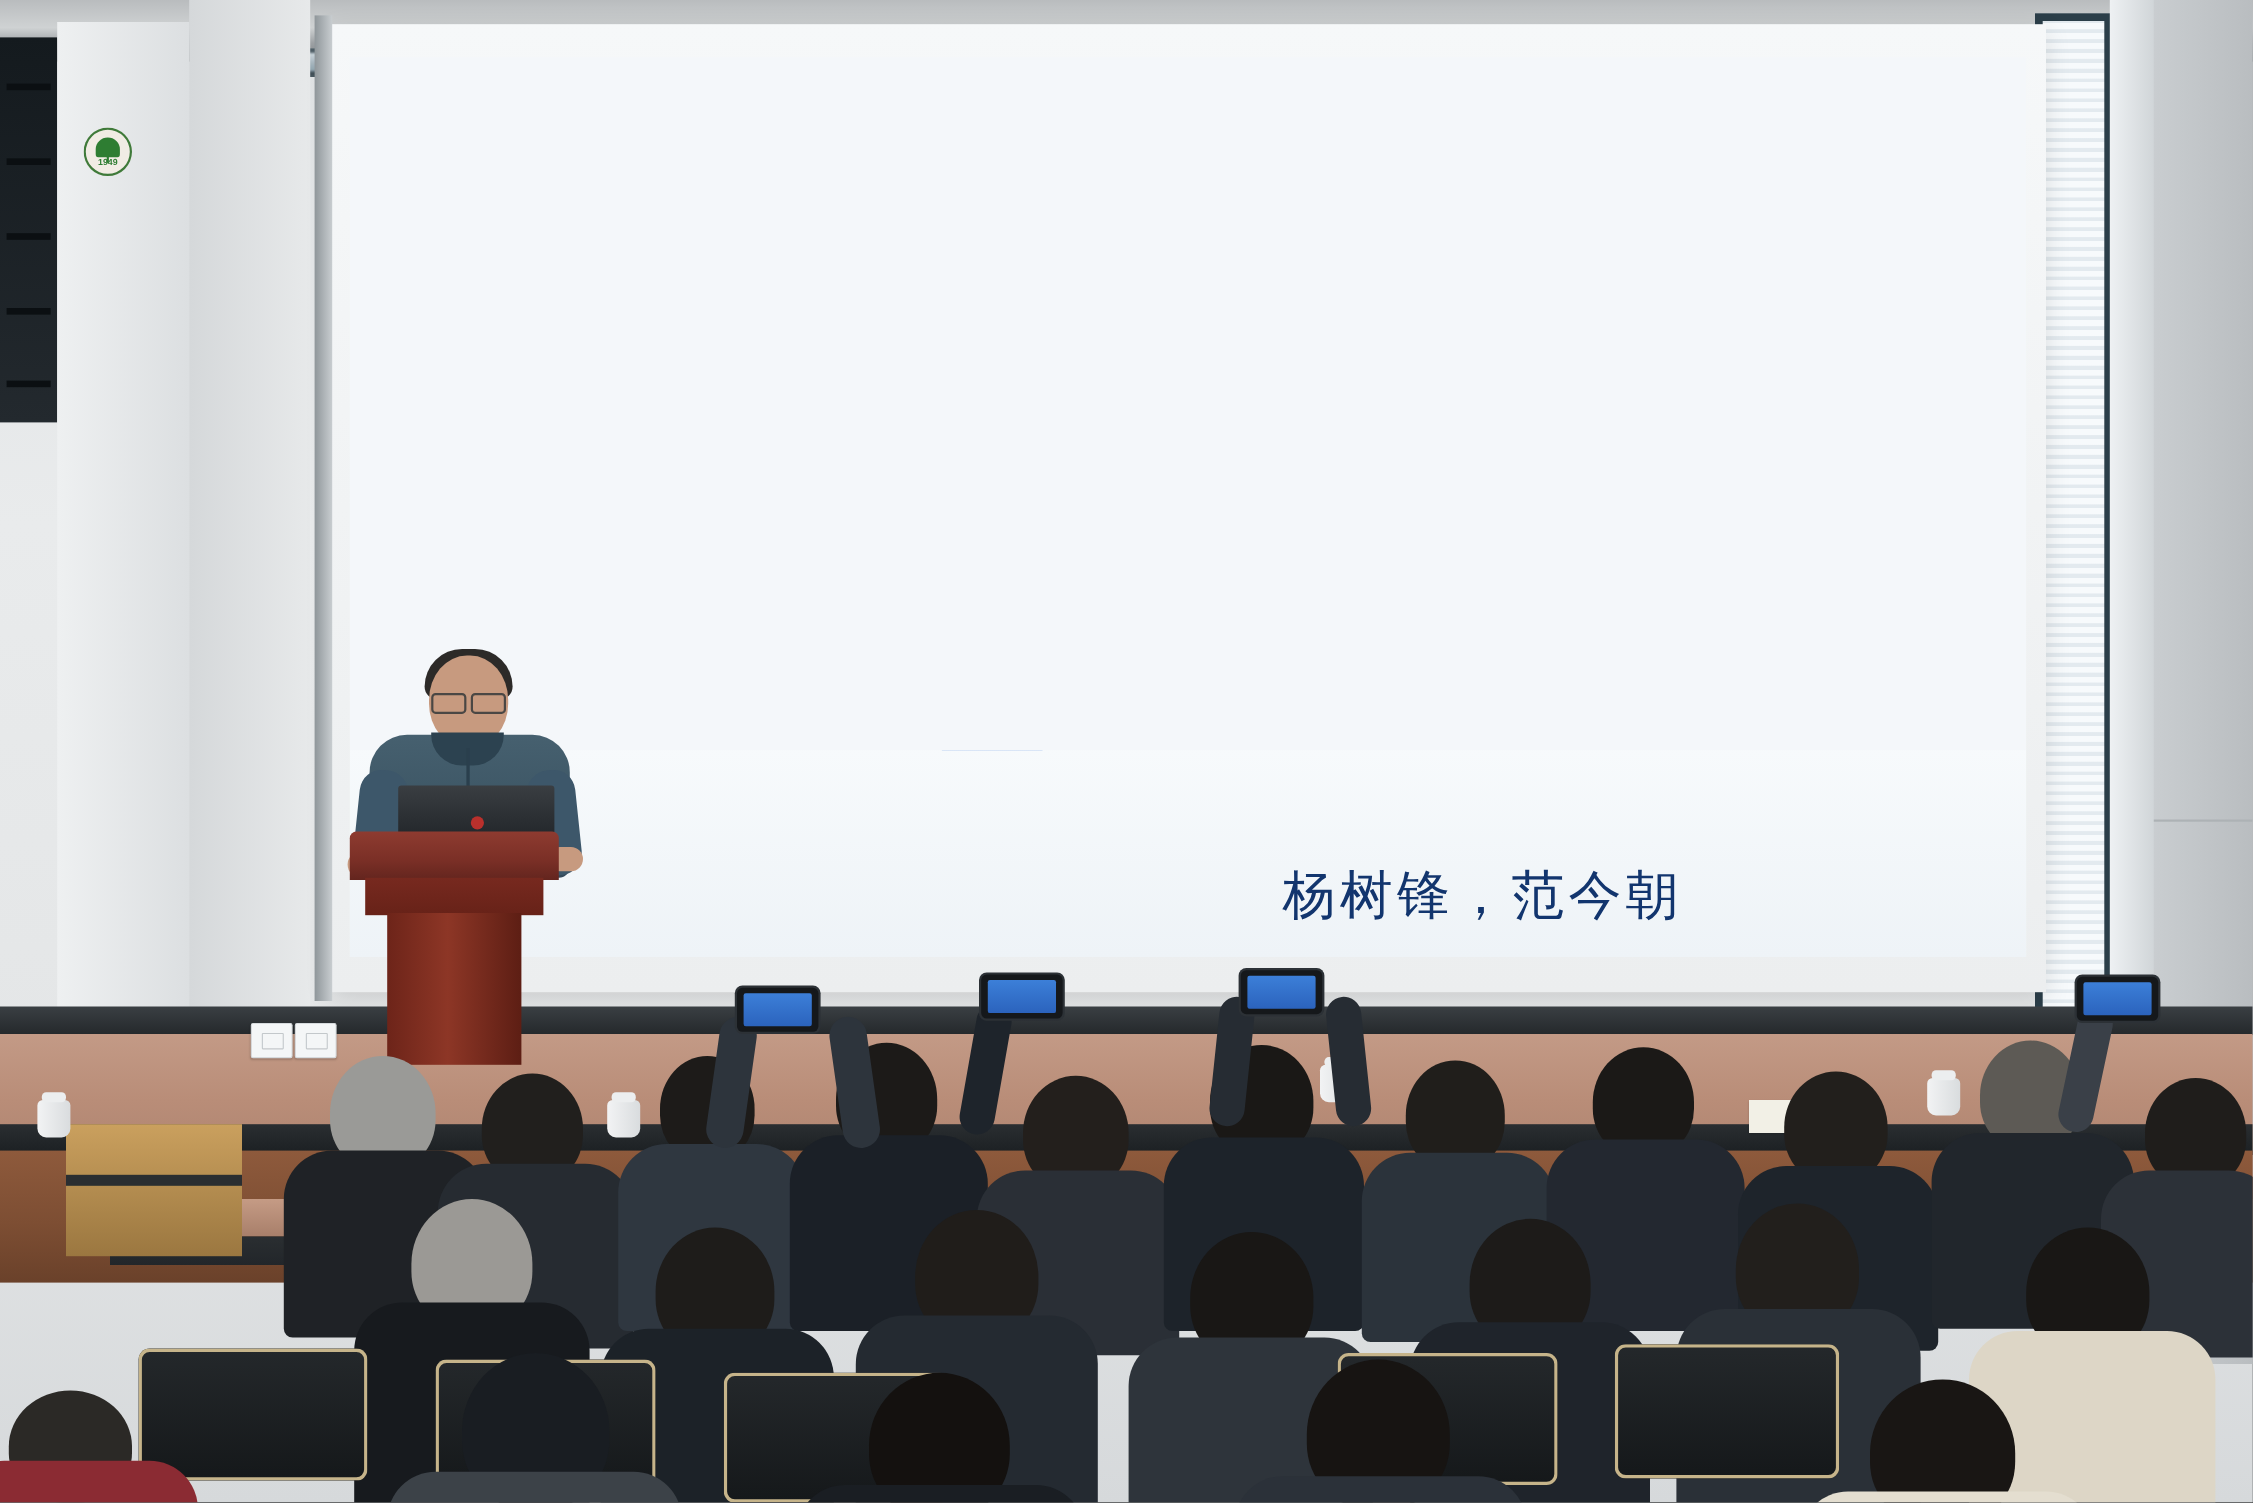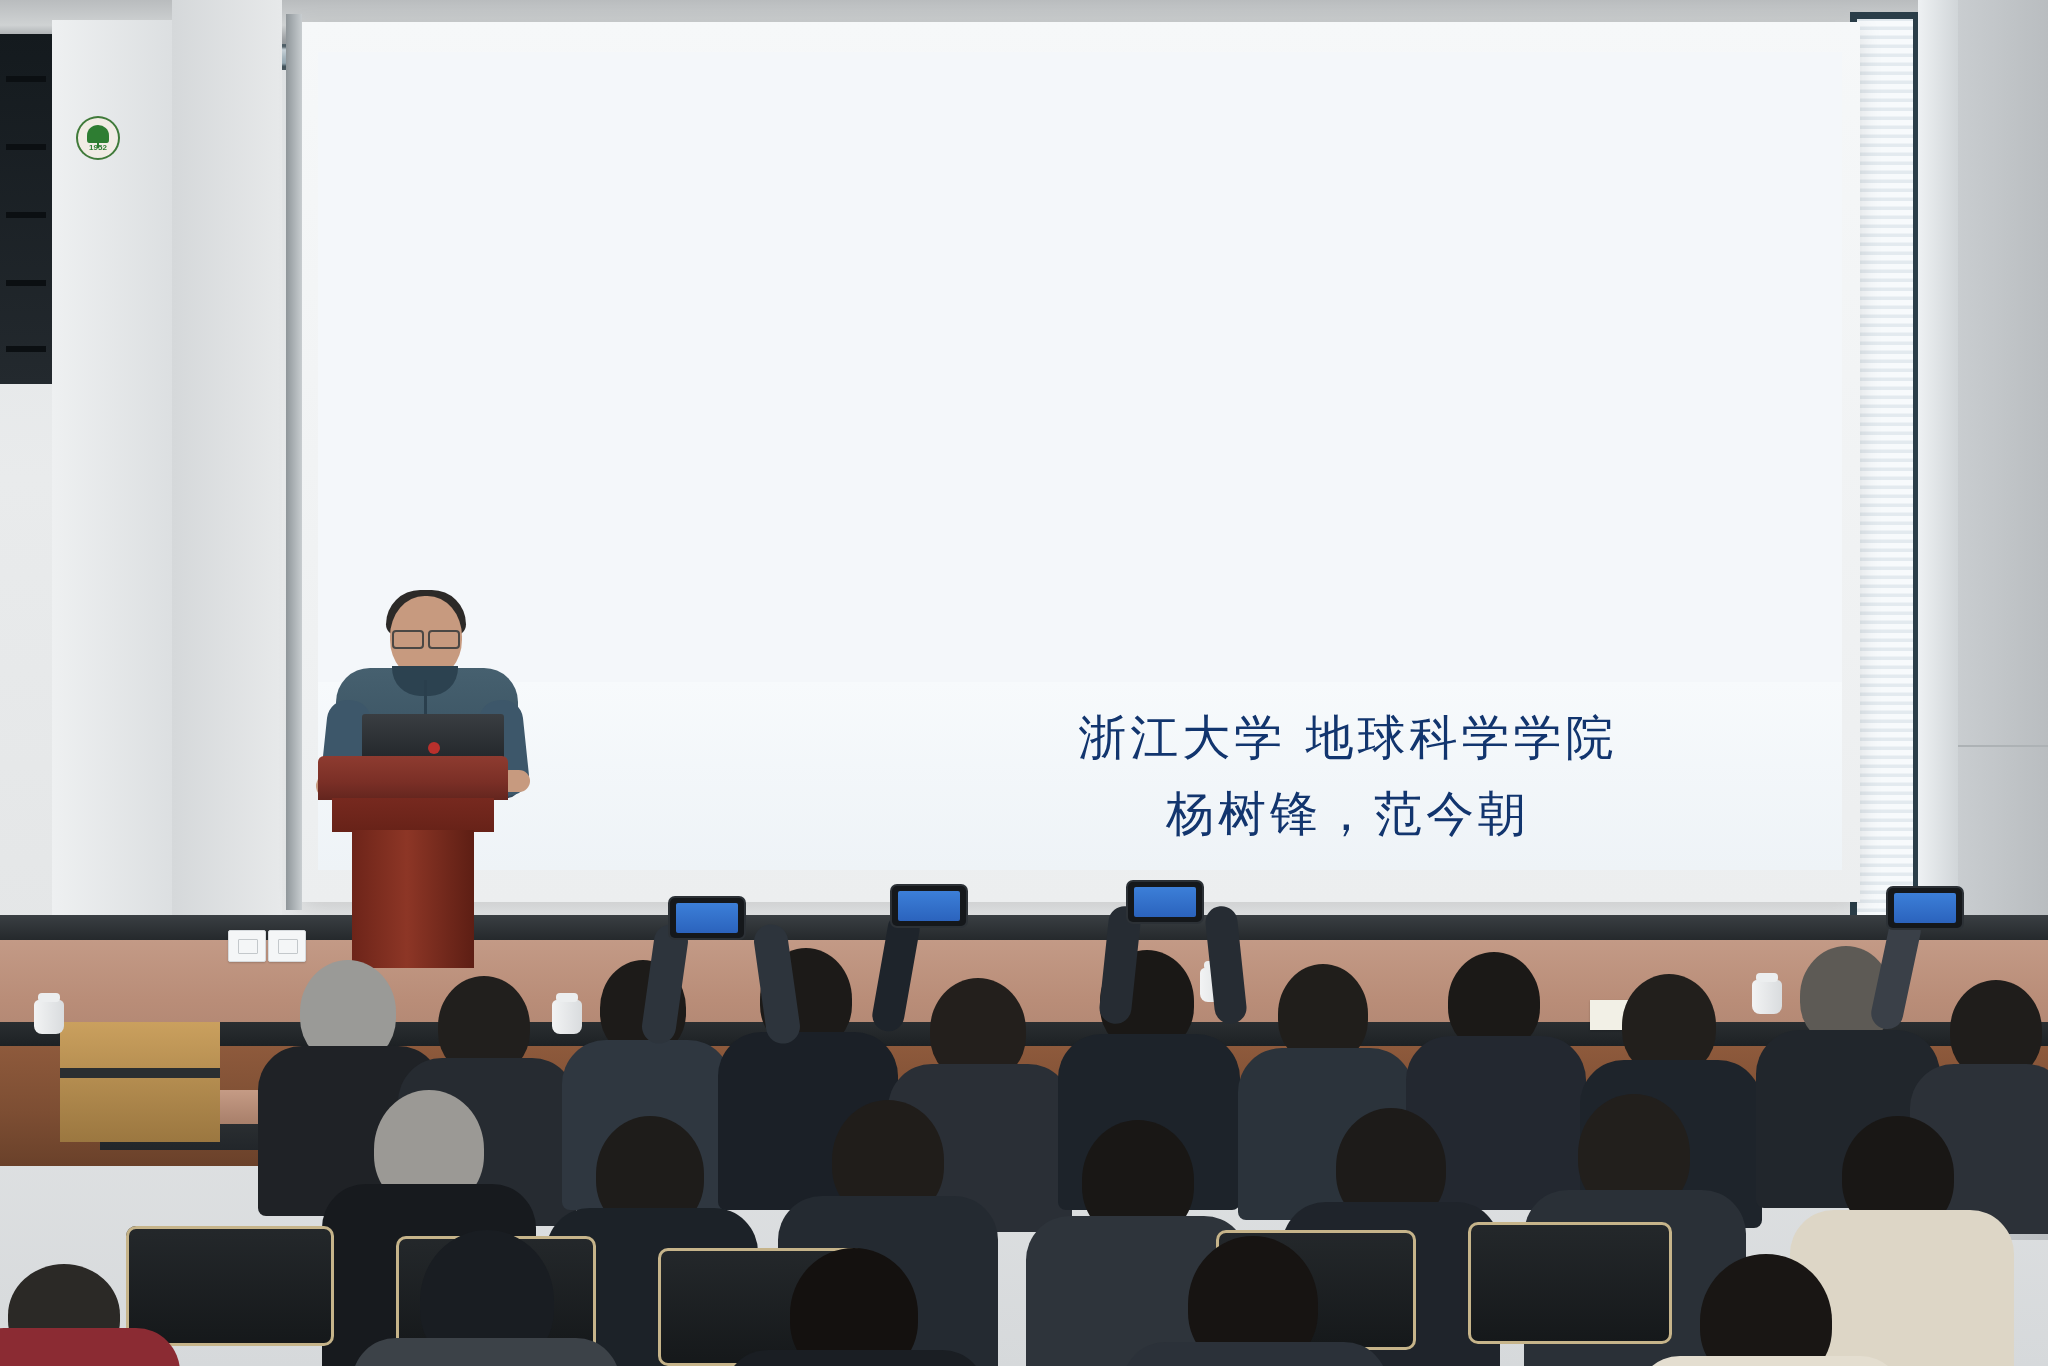--- a/index.html
+++ b/index.html
@@ -218,21 +218,20 @@
   <div class="right-wall"></div>
   <div class="right-wall-seam"></div>
 
   <div class="screen-frame">
     <div class="slide">
 
 
       <div class="bubble-tail"></div>
 
       <div class="slide-white">
-        <div class="affil">浙江大学 地球科学学院</div>
         <div class="authors">杨树锋，范今朝</div>
       </div>
     </div>
   </div>
 
   <div class="baseboard"></div>
   <div class="stage-floor"></div>
   <div class="stage-skirt"></div>
   <div class="stage-face"></div>
   <div class="stage-step"></div>
@@ -263,21 +262,21 @@
   <div class="laptop-dot"></div>
 
   <div class="podium">
     <div class="pod-top"></div>
     <div class="pod-mid"></div>
     <div class="pod-body"></div>
   </div>
   <div class="emblem">
     <div class="leaf"></div>
     <div class="stem"></div>
-    <div class="yr">1952</div>
+    <div class="yr">1949</div>
   </div>
 
   <div class="sidetable">
       <i></i>
     </div>
   <div class="cup" style="left:34px;top:1000px"></div>
   <div class="cup" style="left:552px;top:1000px"></div>
   <div class="cup" style="left:790px;top:1000px"></div>
   <div class="cup" style="left:1200px;top:968px"></div>
   <div class="cup" style="left:1496px;top:990px"></div>

